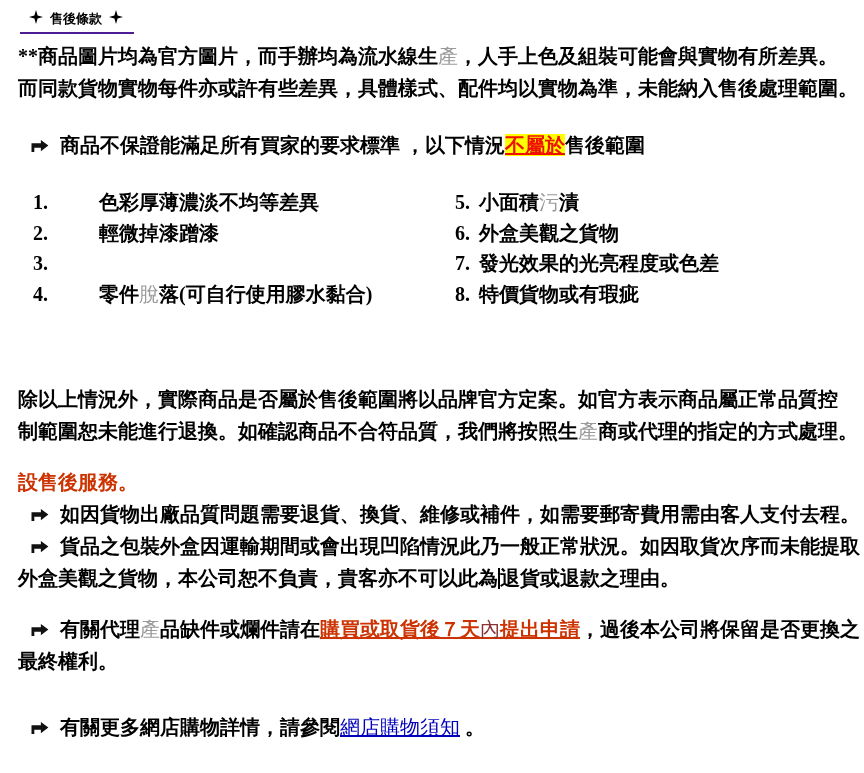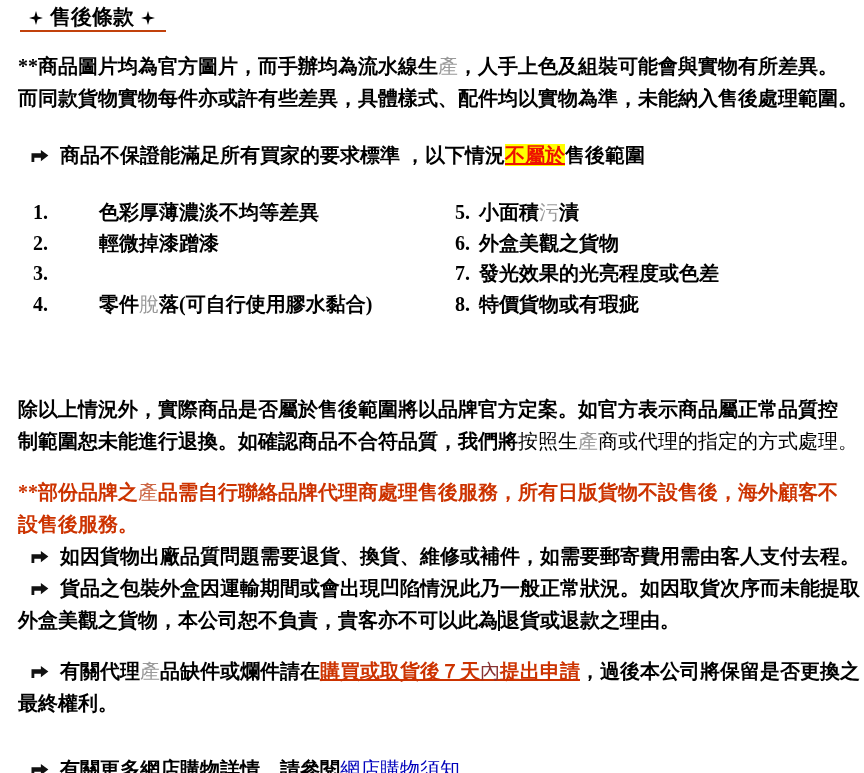--- a/index.html
+++ b/index.html
@@ -21,31 +21,31 @@
   }
   .line {
     line-height: 32px;
     white-space: nowrap;
   }
   
   .title {
     display: inline-block;
     margin-left: 2px;
     padding: 0 4px 1px 2px;
-    border-bottom: 2px solid #c2410c;
-    font-size: 21px;
+    border-bottom: 2px solid #4c1d95;
+    font-size: 13px;
     line-height: 24px;
   }
   .star {
     display: inline-block;
     margin: 0 7px;
   }
   .star svg { width: 14px; height: 14px; vertical-align: -1px; }
   
-  #intro        { margin-top: 18px; }
+  #intro        { margin-top: 6px; }
   #notice       { margin-top: 25px; }
   #exclusions   { margin-top: 26px; }
   #official     { margin-top: 74px; }
   #brand        { margin-top: 19px; }
   #returns      { }
   #packaging    { }
   #missing      { margin-top: 19px; }
   #more         { margin-top: 34px; }
   
   .arrow {
@@ -56,21 +56,21 @@
   
   .ex-row { display: flex; line-height: 30.5px; white-space: nowrap; }
   .ex-left { width: 437px; display: flex; flex: none; }
   .ex-left .ex-num { margin-left: 15px; width: 66px; flex: none; }
   .ex-right { display: flex; }
   .ex-right .ex-num { margin-right: 9px; flex: none; }
   
   .subst      { color: #999999; font-weight: normal; }       
   .subst-red  { color: #cc6644; font-weight: normal; }       
   .subst-dred { color: #883333; font-weight: normal; }       
-  .regular    { font-weight: normal; }
+  .regular    { font-weight: bold; }
   .red-text   { color: #cc3300; }
   .hl {
     color: #ee1100;
     background: #ffff00;
     text-decoration: underline;
     text-decoration-thickness: 2px;
   }
   .red-underline {
     color: #cc3300;
     text-decoration: underline;
@@ -172,23 +172,20 @@
       <span>除以上情況外，實際商品是否屬於售後範圍將以品牌官方定案。如官方表示商品屬正常品質控</span>
     </div>
     <div class="line">
       <span>制範圍恕未能進行退換。如確認商品不合符品質，我們將</span><span class="regular">按照生</span><span class="subst">產</span><span class="regular">商或代理的指定的方式處理。</span>
     </div>
   </div>
 
   
   <div id="brand" class="red-text">
     <div class="line">
-      <span>**部份品牌之</span><span class="subst-red">產</span><span>品需自行聯絡品牌代理商處理售後服務，所有日版貨物不設售後，海外顧客不</span>
-    </div>
-    <div class="line">
       <span>設售後服務。</span>
     </div>
   </div>
 
   
   <div id="returns">
     <div class="line">
       <span class="arrow"><svg viewBox="0 0 22 16">
             <path d="M3,5.5 H13 V2 L21,8 L13,14 V10.5 H6 V15 H3 Z"></path>
           </svg></span><span>如因貨物出廠品質問題需要退貨、換貨、維修或補件，如需要郵寄費用需由客人支付去程。</span>

